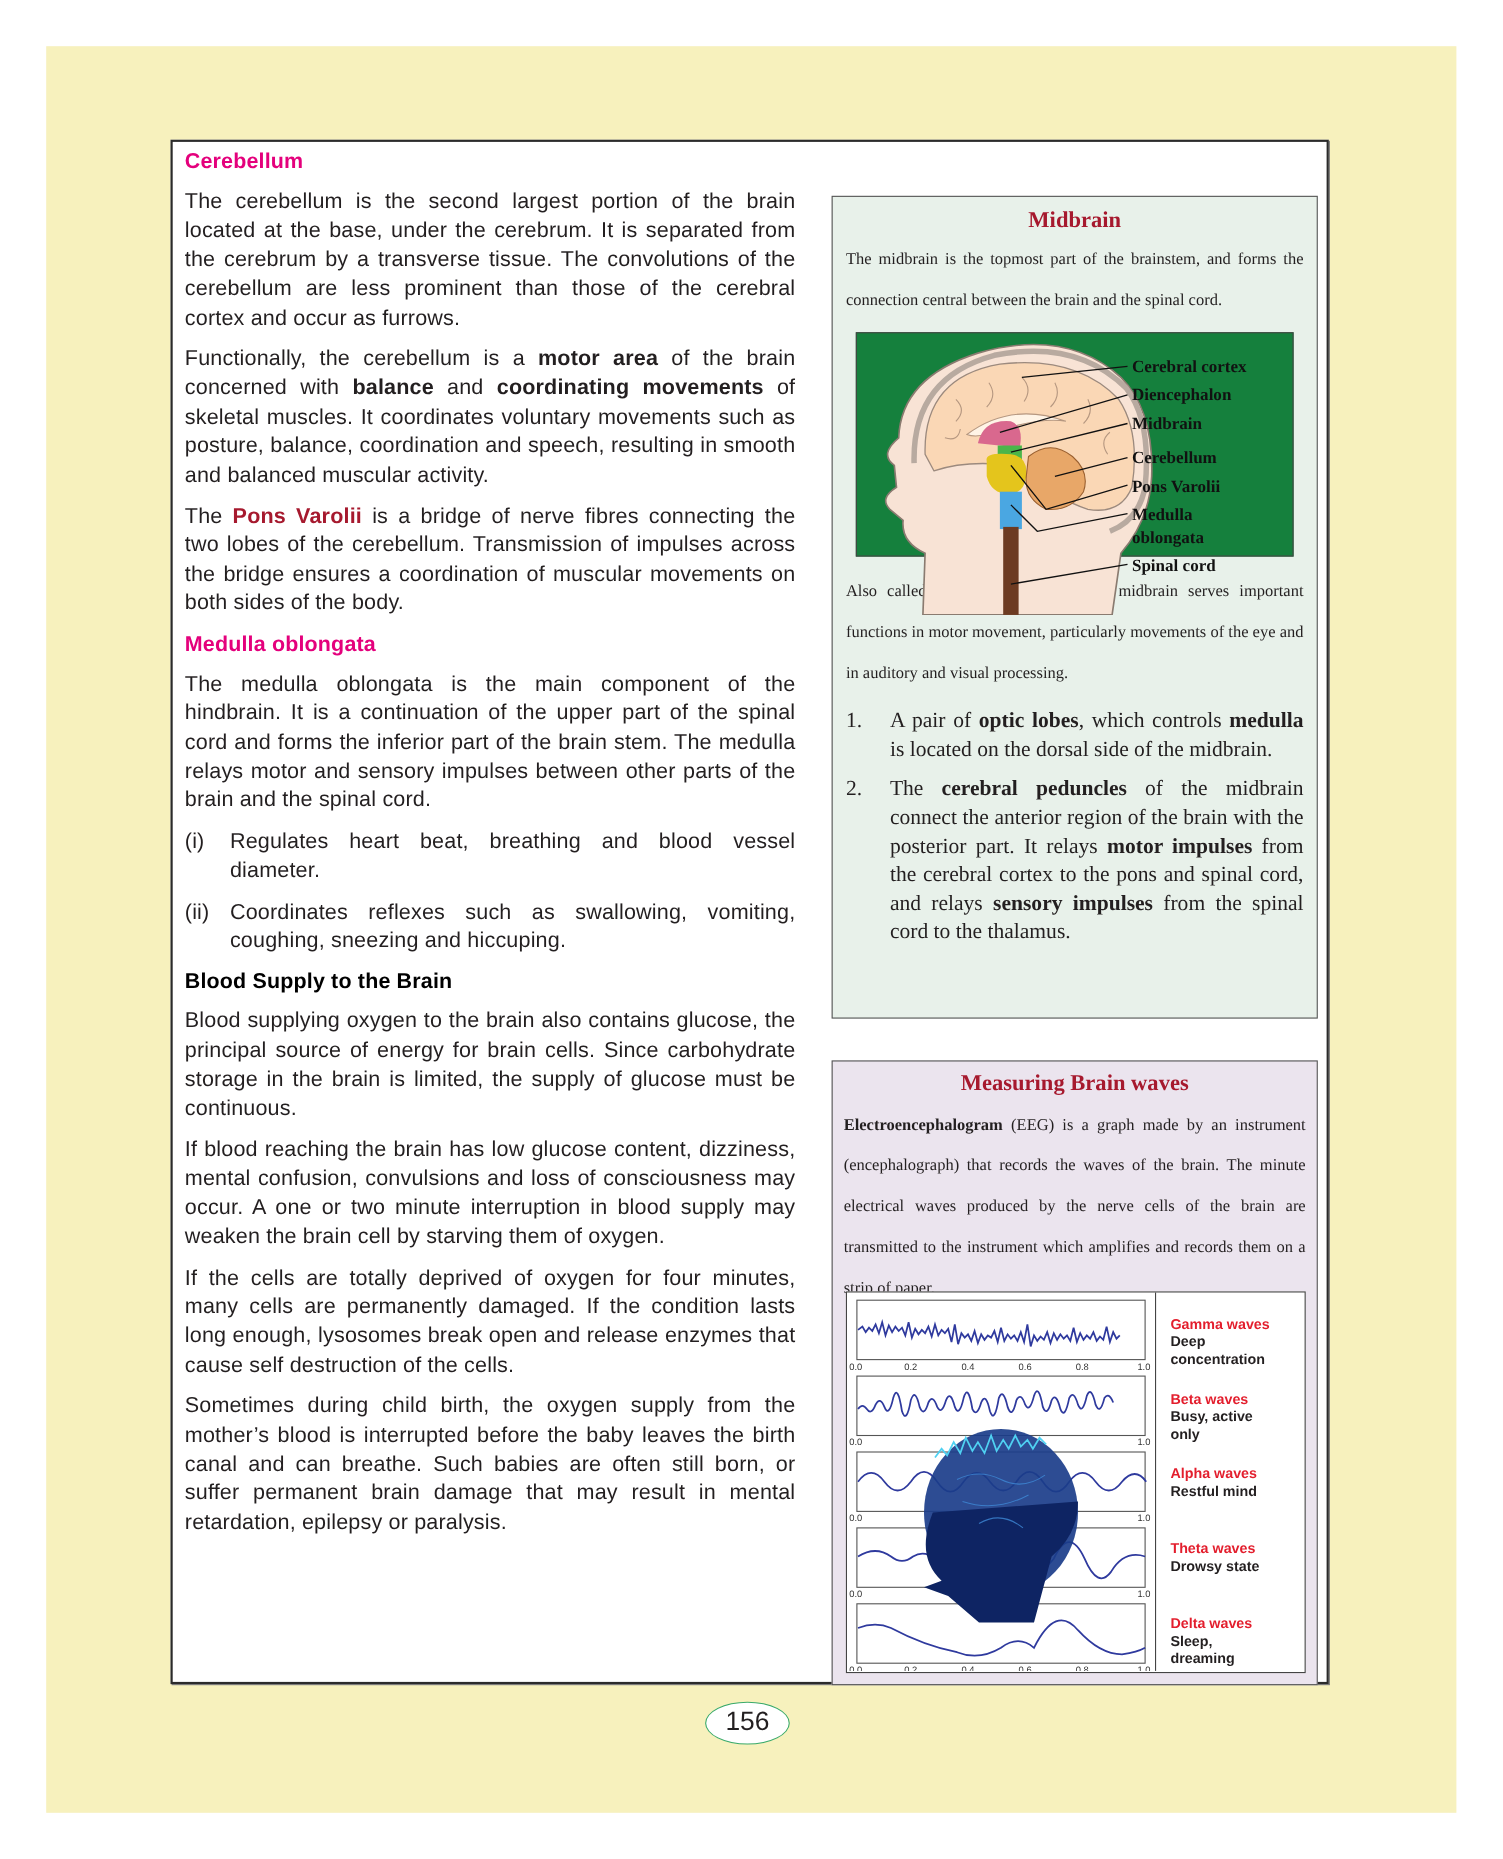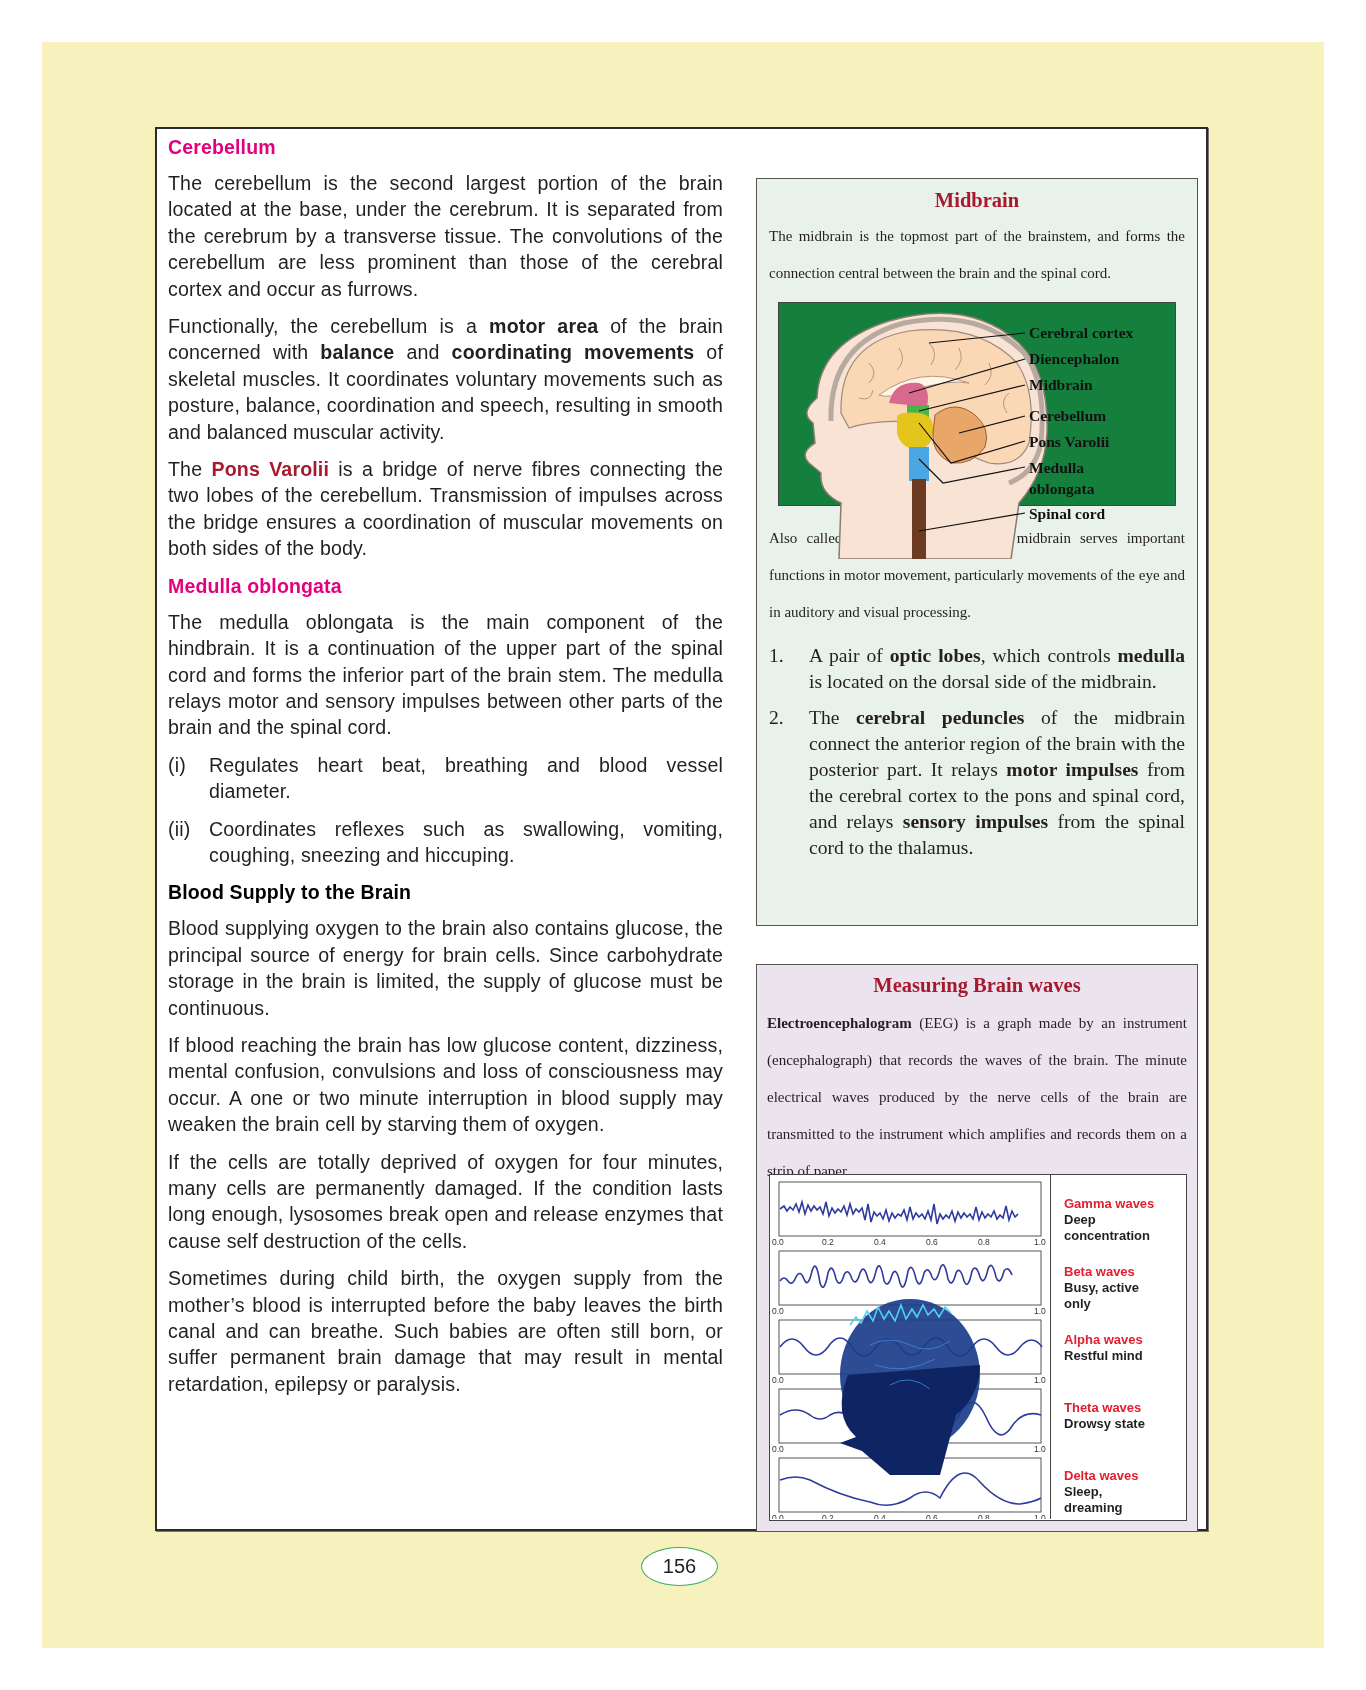--- a/index.html
+++ b/index.html
@@ -61,21 +61,21 @@
   }
   .eeg-plots { position: absolute; left: 0; top: 0; width: 280px; height: 344px; border-right: 1.5px solid #444; }
   .eeg-labels { position: absolute; left: 282px; top: 0; width: 112px; height: 344px; font-family: "Liberation Sans", sans-serif; }
   .wave-label { position: absolute; left: 12px; font-size: 13px; line-height: 16px; }
   .wave-label .wn { color: #e31e2d; font-weight: bold; }
   .wave-label .wd { color: #231f20; font-weight: bold; }
 
   .page-num {
     position: absolute; left: 641px; top: 1547px; width: 77px; height: 39px;
     border: 1.8px solid #3aaa6a; border-radius: 50%; background: #fff;
-    box-sizing: border-box; text-align: center; line-height: 36px; font-size: 20px;
+    box-sizing: border-box; text-align: center; line-height: 36px; font-size: 24px;
     font-family: "Liberation Sans", sans-serif; color: #231f20;
   }
 </style>
 </head>
 <body>
 
 <div class="sheet"></div>
 <div class="page-box"></div>
 
 <div class="left-col">

